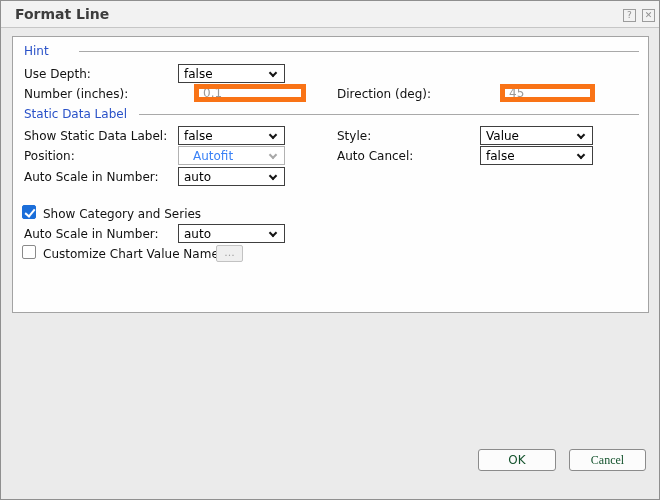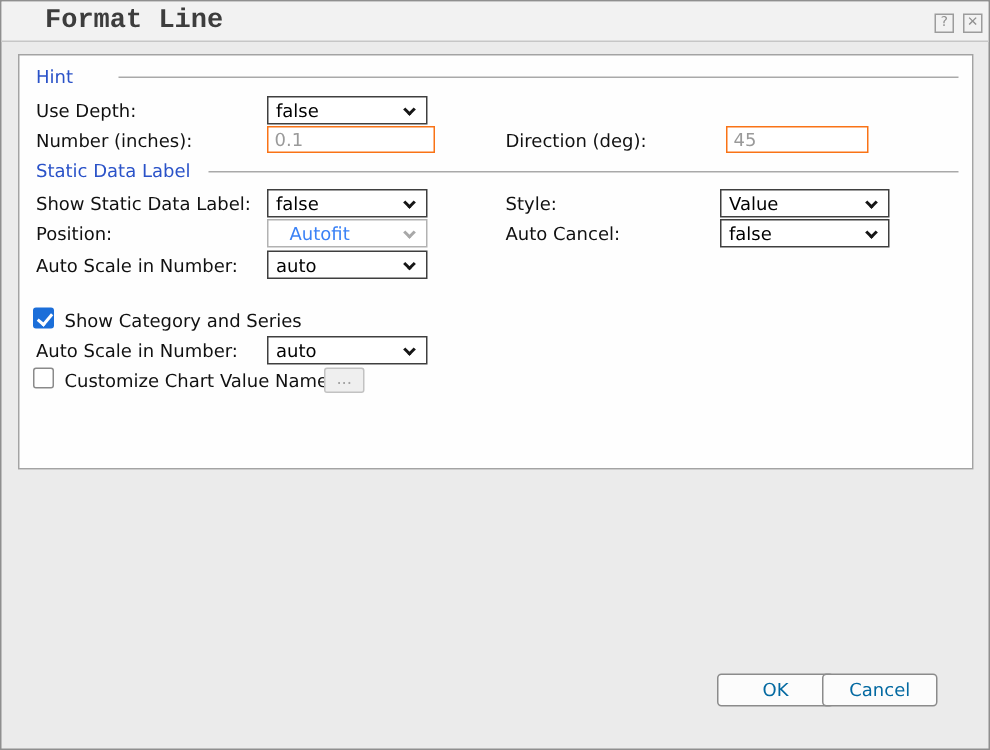--- a/index.html
+++ b/index.html
@@ -11,22 +11,22 @@
     font-family:"DejaVu Sans","Liberation Sans",sans-serif;
     font-size:12px; color:#1a1a1a;
     overflow:hidden;
   }
   
   .titlebar {
     position:absolute; left:0; top:0; width:100%; height:27px;
     background:#f2f2f2; border-bottom:1px solid #c6c6c6;
   }
   .title {
-    position:absolute; left:29px; top:0; line-height:26px;
-    font-weight:bold; font-size:18px; color:#3d3d3d;font-family:Liberation Mono, monospace;
+    position:absolute; left:14px; top:0; line-height:26px;
+    font-weight:bold; font-size:14px; color:#3d3d3d;
   }
   .win-btn {
     position:absolute; top:8px; width:13px; height:13px;
     border:1px solid #9c9c9c; color:#8f8f8f; background:#f2f2f2;
     font-size:9px; line-height:11px; text-align:center; cursor:default;
   }
   .win-help { right:23px; }
   .win-close { right:4px; }
   
   .panel {
@@ -59,22 +59,22 @@
   .chev {
     position:absolute; right:8px; top:5px; width:6px; height:6px;
     border-right:2px solid #161616; border-bottom:2px solid #161616;
     transform:rotate(45deg);
   }
   .sel.disabled { border-color:#b2b2b2; color:#3b82f6;padding-left:14px; }
   .sel.disabled .chev { border-color:#a8a8a8; }
 
   .txt {
     position:absolute; height:18px; background:#fff;
-    border:1px solid #f97316; color:#9a9a9a; padding:0 0 0 4px;
-    font:12px "DejaVu Sans","Liberation Sans",sans-serif; outline:none;
+    border:5px solid #f97316; color:#9a9a9a; padding:0 0 0 4px;
+    font:12px "DejaVu Sans","Liberation Sans",sans-serif; outline:none;margin-left:16px;
   }
   .txt-l { left:165px; width:112px; }
   .txt-r { left:471px; width:95px; }
 
   .row1 { top:27px; }  .row1l { top:30px; }
   .row2 { top:47px; }  .row2l { top:50px; }
   .row3 { top:89px; }  .row3l { top:92px; }
   .row4 { top:109px; } .row4l { top:112px; }
   .row5 { top:130px; } .row5l { top:133px; }
   .row6cb { top:168px; } .row6l { top:170px; }
@@ -94,24 +94,24 @@
 
   .btn-ellipsis {
     position:absolute; left:203px; top:208px; width:27px; height:17px;
     background:#efefef; border:1px solid #c2c2c2; border-radius:2px;
     color:#a2a2a2; font-size:11px; line-height:13px; text-align:center; cursor:default;
   }
   
   .btn {
     position:absolute; top:448px; height:22px;
     background:#fcfcfc; border:1px solid #8b8b8b; border-radius:3px;
-    color:#0369a1; font-size:12px; text-align:center; line-height:20px; cursor:default;
+    color:#14532d; font-size:12px; text-align:center; line-height:20px; cursor:default;
   }
   .btn-ok { left:477px; width:78px; }
-  .btn-cancel { left:547px; width:77px; }
+  .btn-cancel { left:568px; width:77px;font-family:Liberation Serif, serif; }
 </style>
 </head>
 <body>
 
 <div class="dialog">
 
   <div class="titlebar">
     <span class="title">Format Line</span>
     <span class="win-btn win-help">?</span>
     <span class="win-btn win-close">✕</span>

